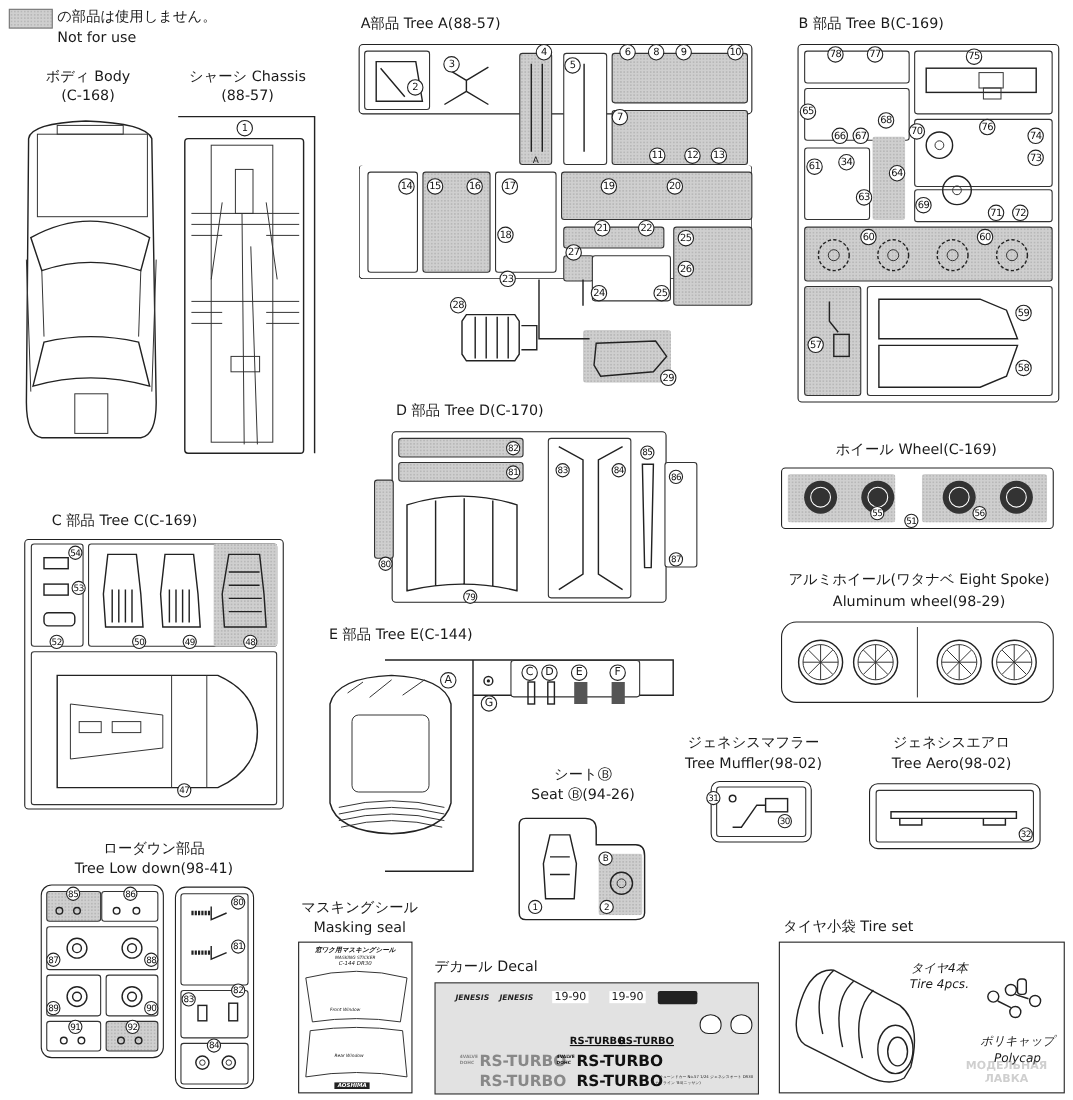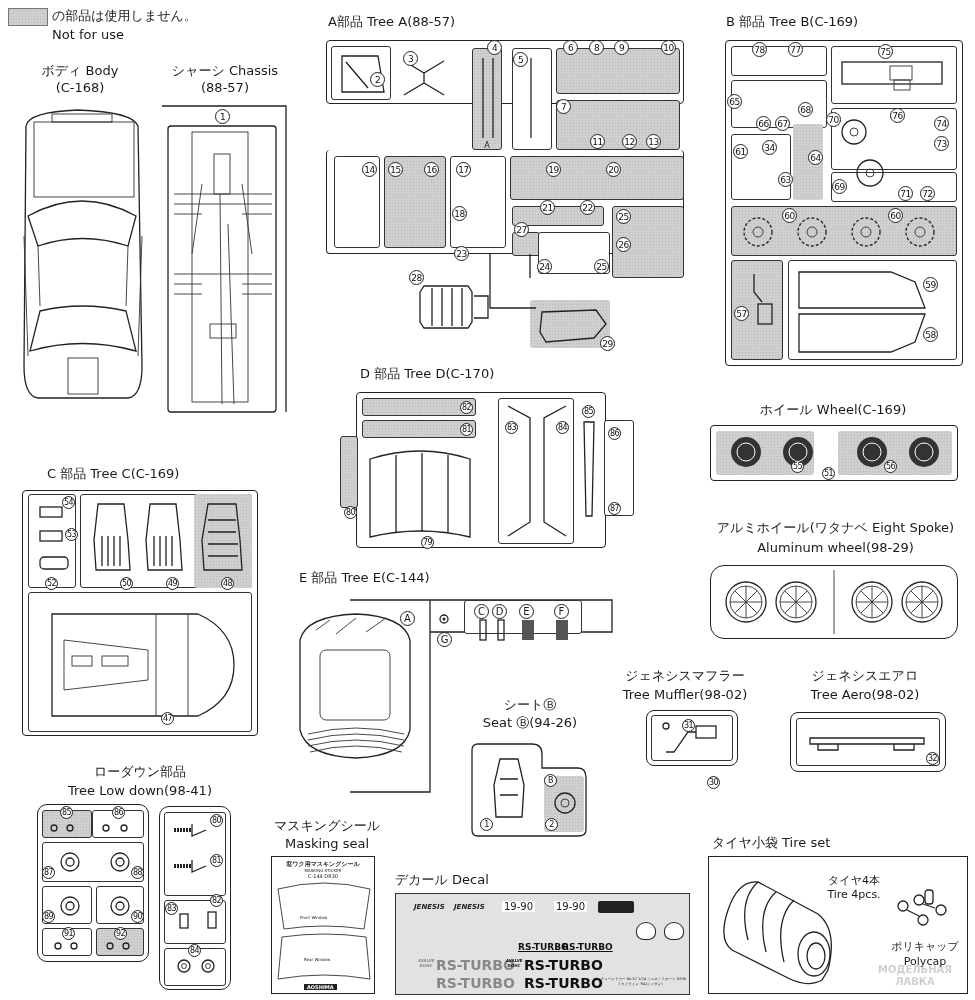--- a/index.html
+++ b/index.html
@@ -13,22 +13,22 @@
   .grey { background: #cfcfcf; background-image: radial-gradient(#b8b8b8 0.6px, transparent 0.7px); background-size: 3px 3px; }
   .num { position: absolute; width: 15px; height: 15px; border: 1.2px solid #222; border-radius: 50%;
          font-size: 9px; line-height: 15px; text-align: center; background: #fff; box-sizing: border-box; color: #111;
          font-family: "DejaVu Sans", sans-serif; letter-spacing: -0.5px; }
   .num.sm { width: 13px; height: 13px; line-height: 12px; font-size: 8px; }
   .letter { position: absolute; width: 15px; height: 15px; border: 1.2px solid #222; border-radius: 50%;
          font-size: 10px; line-height: 14px; text-align: center; background: #fff; box-sizing: border-box; }
   svg { position: absolute; overflow: visible; }
   .stroke { fill: none; stroke: #222; stroke-width: 1.3; }
   .thin { fill: none; stroke: #333; stroke-width: 0.9; }
-  .decal-text { position: absolute; font-family: "DejaVu Sans", sans-serif; font-weight: bold; white-space: nowrap; text-align: center; }
-  .small-text { position: absolute; font-size: 11px; line-height: 13px; text-align: center; white-space: nowrap; }
+  .decal-text { position: absolute; font-family: "DejaVu Sans", sans-serif; font-weight: bold; white-space: nowrap; }
+  .small-text { position: absolute; font-size: 11px; line-height: 13px; text-align: center; white-space: nowrap; font-style: italic; }
 </style>
 </head>
 <body>
 
 <div class="abs grey" style="left:8px;top:8px;width:38px;height:16px;border:1px solid #777;"></div>
 <div class="title left" style="left:52px;top:8px;font-size:13px;">の部品は使用しません。</div>
 <div class="title left" style="left:52px;top:27px;font-size:13px;">Not for use</div>
 
 <div class="title" style="left:20px;top:63px;width:120px;">
   <span>ボディ</span>
@@ -344,22 +344,22 @@
 
 <div class="title" style="left:620px;top:668px;width:130px;">ジェネシスマフラー</div>
 <div class="title" style="left:615px;top:687px;width:140px;">Tree Muffler(98-02)</div>
 <div class="tree" style="left:646px;top:710px;width:92px;height:56px;border-radius:8px;"></div>
 <div class="panel" style="left:651px;top:715px;width:82px;height:46px;"></div>
 <svg style="left:660px;top:720px;" width="70" height="36">
     <circle class="stroke" cx="6" cy="6" r="3"></circle>
     <path class="stroke" d="M6 32 L14 32 L28 12 L36 12"></path>
     <rect class="stroke" x="36" y="6" width="20" height="12"></rect>
   </svg>
-<div class="num sm" style="left:642px;top:719px;margin-left:40px;">31</div>
-<div class="num sm" style="left:707px;top:740px;margin-top:36px;">30</div>
+<div class="num sm" style="left:642px;top:719px;">31</div>
+<div class="num sm" style="left:707px;top:740px;">30</div>
 
 <div class="title" style="left:790px;top:668px;width:150px;">ジェネシスエアロ</div>
 <div class="title" style="left:790px;top:687px;width:150px;">Tree Aero(98-02)</div>
 <div class="tree" style="left:790px;top:712px;width:156px;height:60px;border-radius:8px;"></div>
 <div class="panel" style="left:796px;top:718px;width:144px;height:48px;"></div>
 <svg style="left:808px;top:734px;" width="120" height="20">
     <path class="stroke" d="M2 4 L116 4 L116 10 L2 10 Z M10 10 L10 16 L30 16 L30 10 M86 10 L86 16 L106 16 L106 10"></path>
   </svg>
 <div class="num sm" style="left:926px;top:752px;">32</div>
 

